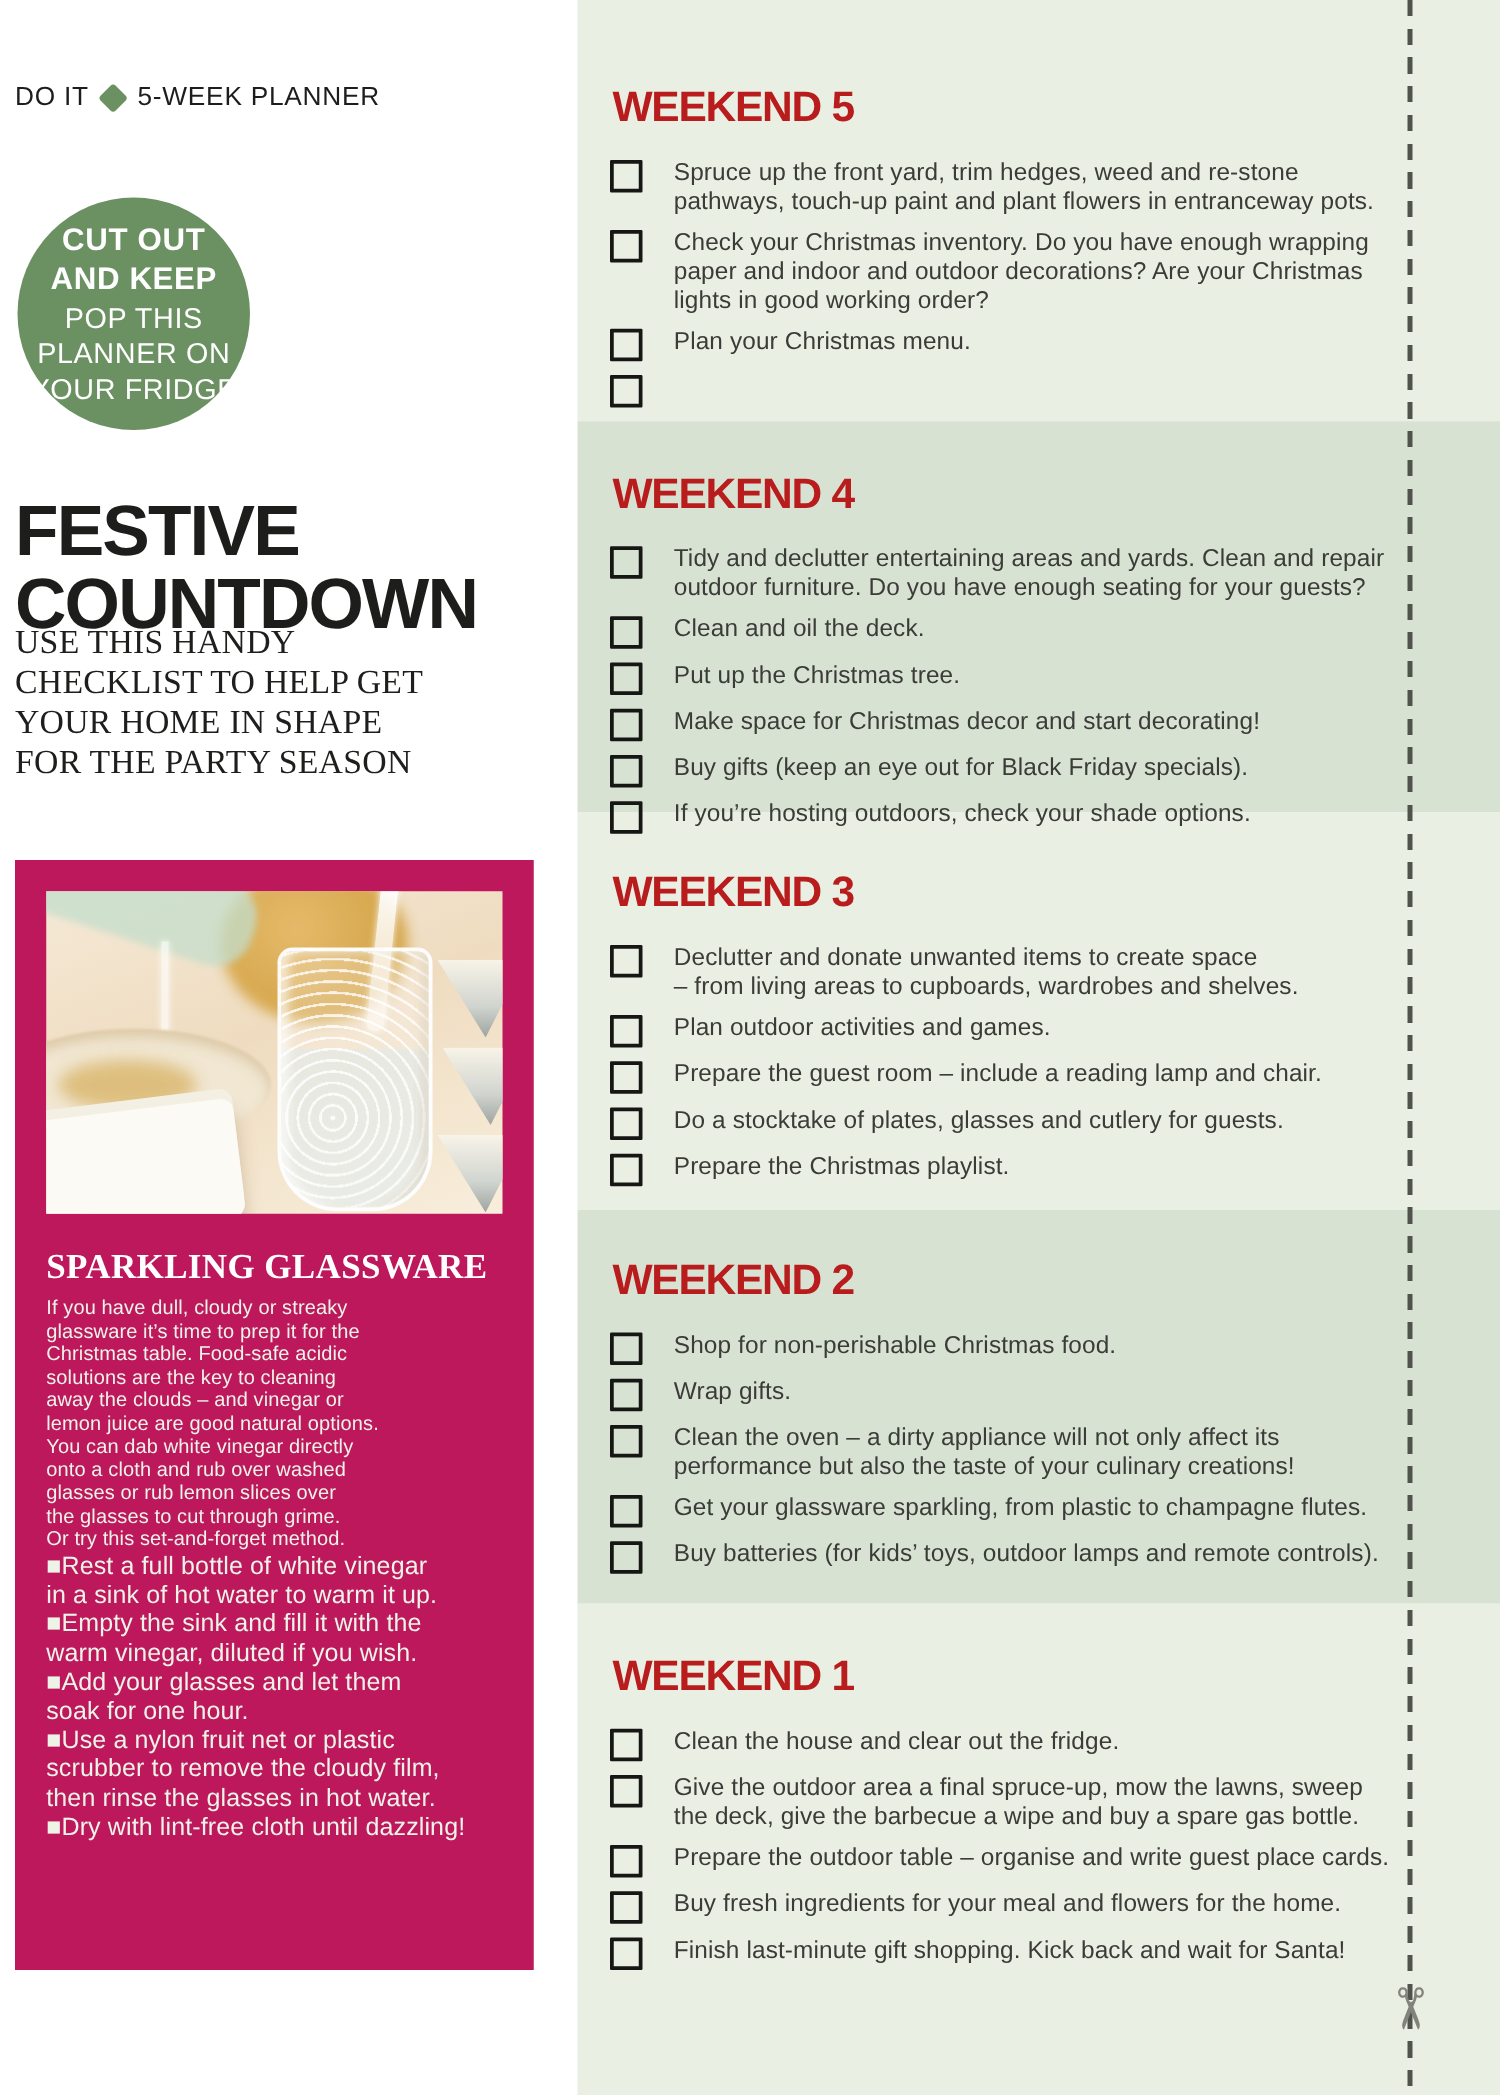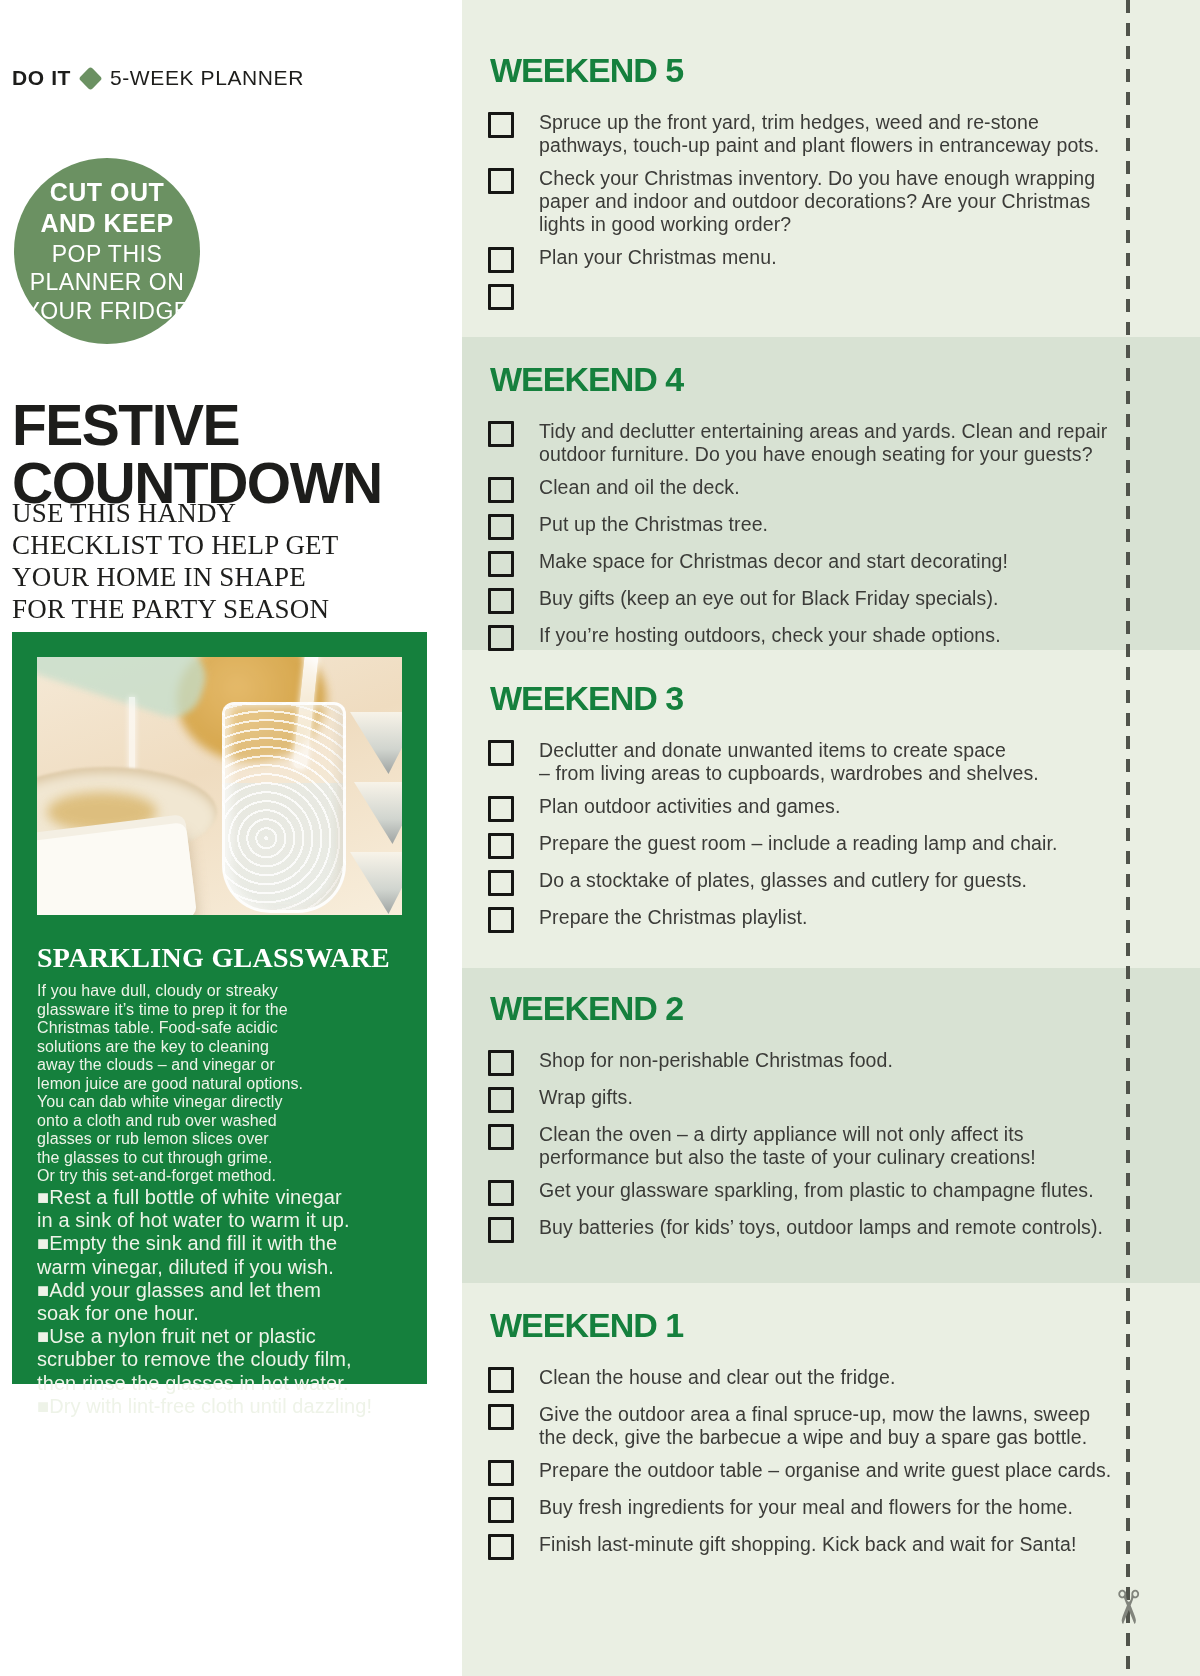--- a/index.html
+++ b/index.html
@@ -9,21 +9,21 @@
     font-family:"Liberation Sans","DejaVu Sans",sans-serif;
     -webkit-font-smoothing:antialiased;
   }
   .prewrap{white-space:pre-line;}
 
   
   .kicker{
     position:absolute;left:12px;top:66px;display:flex;align-items:center;gap:11px;
     font-size:21px;color:#1d1d1b;letter-spacing:.6px;
   }
-  .kicker .do-it{font-weight:700;}
+  .kicker .do-it{font-weight:400;}
   .diamond{
     width:17px;height:17px;background:#6b9162;border-radius:3px;
     transform:rotate(45deg);flex:0 0 auto;
   }
   .badge{
     position:absolute;left:14px;top:158px;width:186px;height:186px;border-radius:50%;
     background:#6b9162;color:#ffffff;display:flex;flex-direction:column;
     justify-content:center;text-align:center;
   }
   .badge .b-bold{font-weight:700;font-size:25px;line-height:1.22;letter-spacing:.5px;}
@@ -31,22 +31,22 @@
   .main-title{
     position:absolute;left:12px;top:358px;
     font-size:57px;font-weight:800;line-height:1.02;letter-spacing:-1.5px;color:#1d1d1b;
   }
   .subtitle{
     position:absolute;left:12px;top:498px;
     font-family:"Liberation Serif","DejaVu Serif",serif;
     font-size:27px;line-height:1.18;color:#1e1e1c;letter-spacing:.2px;
   }
   .green-box{
-    position:absolute;left:12px;top:632px;width:415px;height:752px;
-    background:#15803d;box-sizing:border-box;padding:25px;color:#eef3e8;
+    position:absolute;left:12px;top:688px;width:415px;height:888px;
+    background:#be185d;box-sizing:border-box;padding:25px;color:#eef3e8;
   }
   .photo{
     position:relative;width:365px;height:258px;overflow:hidden;
     background:linear-gradient(160deg,#f5e9d6 0%,#efdcc0 45%,#f8eedc 100%);
   }
   .photo .amber{
     position:absolute;left:140px;top:-20px;width:150px;height:125px;border-radius:50%;
     background:radial-gradient(circle at 40% 40%,#e3b35a,#cf9a33 70%,rgba(207,154,51,0));
     filter:blur(5px);opacity:.85;
   }
@@ -101,22 +101,22 @@
   .panel{position:absolute;left:462px;top:0;width:738px;height:1676px;}
   .weekend{box-sizing:border-box;padding-left:26px;padding-right:10px;}
   .weekend.light{background:#eaefe3;}
   .weekend.dark{background:#d8e2d3;}
   .weekend:nth-child(1){height:337px;padding-top:52px;}
   .weekend:nth-child(2){height:313px;padding-top:24px;}
   .weekend:nth-child(3){height:318px;padding-top:30px;}
   .weekend:nth-child(4){height:315px;padding-top:22px;}
   .weekend:nth-child(5){height:428px;padding-top:24px;}
   .weekend h2{
-    margin:0 0 22px 2px;font-size:34px;font-weight:800;letter-spacing:-1px;
-    color:#15803d;line-height:1.1;
+    margin:16px 0 22px 2px;font-size:34px;font-weight:800;letter-spacing:-1px;
+    color:#b91c1c;line-height:1.1;
   }
   .item{display:flex;align-items:flex-start;gap:25px;margin-bottom:10px;}
   .checkbox{
     width:20px;height:20px;border:3px solid #161614;border-radius:1px;
     background:transparent;flex:0 0 auto;margin-top:1px;
   }
   .item-text{
     font-size:19.5px;line-height:1.18;color:#3b3b38;letter-spacing:.1px;
     white-space:pre-line;
   }

